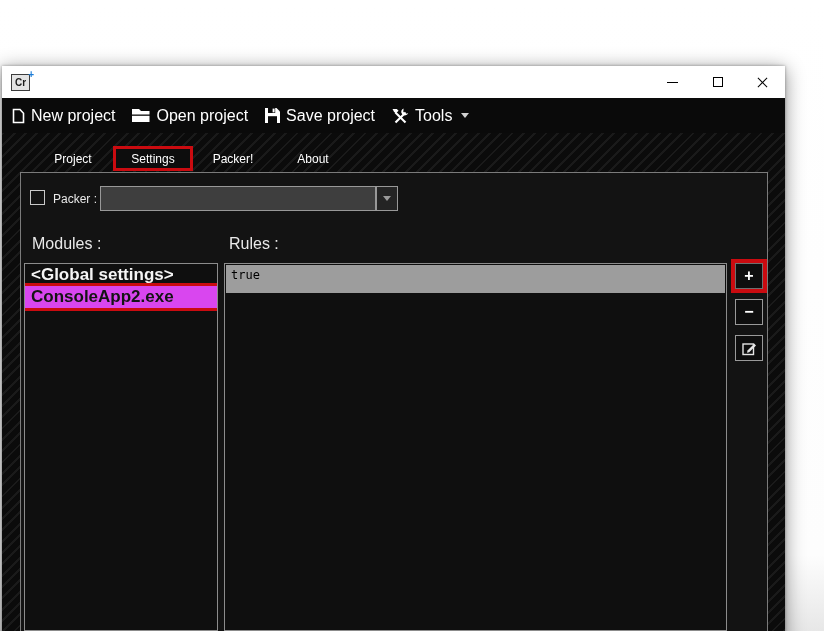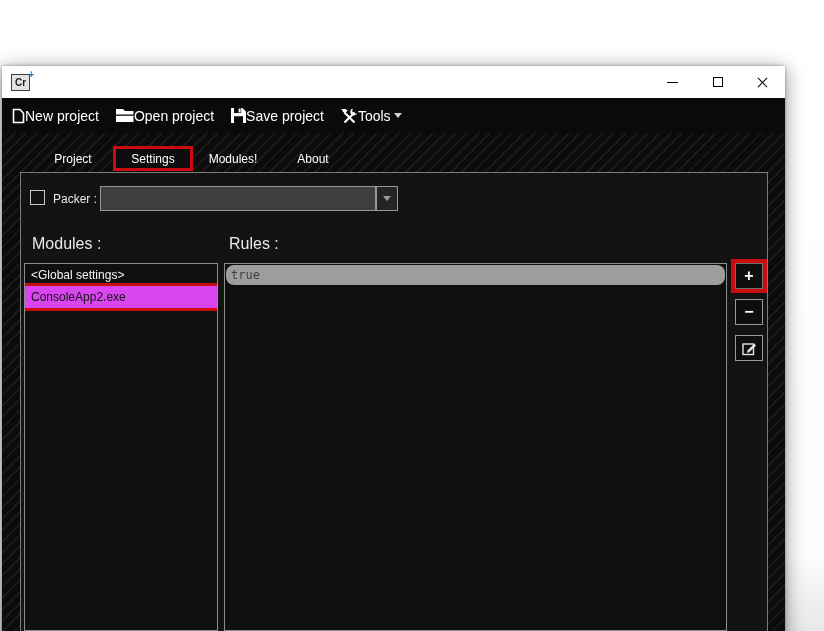--- a/index.html
+++ b/index.html
@@ -27,21 +27,21 @@
   .controls { position:absolute; right:0; top:0; height:32px; display:flex; }
   .ctrl { width:45px; height:32px; display:flex; align-items:center; justify-content:center; cursor:default; }
   .min-glyph { width:11px; height:1px; background:#000; }
   .max-glyph { width:10px; height:10px; border:1px solid #000; }
   .close-glyph { position:relative; width:13px; height:13px; }
   .close-glyph span { position:absolute; left:0; top:6px; width:13px; height:1px; background:#000; }
   .close-glyph span:nth-child(1) { transform:rotate(45deg); }
   .close-glyph span:nth-child(2) { transform:rotate(-45deg); }
   
   .toolbar { height:35px; background:#0a0a0a; display:flex; align-items:center; padding-left:10px; color:#fff; }
-  .tb-item { display:flex; align-items:center; font-size:14px; margin-right:17px; }
+  .tb-item { display:flex; align-items:center; gap:6px; font-size:16px; margin-right:17px; }
   .tb-item svg { display:block; }
   .dd-arrow { width:0; height:0; border-left:4px solid transparent; border-right:4px solid transparent; border-top:5px solid #d2d2d2; margin-left:3px; }
   
   .main {
     position:absolute; left:0; right:0; top:67px; bottom:0;
     background:repeating-linear-gradient(135deg,#1a1a1a 0px,#1a1a1a 2px,#0b0b0b 2px,#0b0b0b 8px);
   }
   .bottom-line { position:absolute; left:3px; right:3px; bottom:8px; height:1px; background:#8d8d8d; opacity:.85; }
   .tabs { position:absolute; left:31px; top:13px; display:flex; }
   .tab { width:80px; height:25px; display:flex; align-items:center; justify-content:center; color:#fff; font-size:12px; }
@@ -57,24 +57,24 @@
   .combo { position:absolute; left:79px; top:13px; width:298px; height:25px; display:flex; }
   .combo-main { width:276px; height:25px; border:1px solid #989898; background:#3e3e3e; color:#ddd; font-size:12px; line-height:23px; padding-left:6px; }
   .combo-btn { width:22px; height:25px; border:1px solid #989898; background:#242424; display:flex; align-items:center; justify-content:center; }
   .combo-btn .tri { width:0; height:0; border-left:4px solid transparent; border-right:4px solid transparent; border-top:5px solid #9a9a9a; }
   .section-label { position:absolute; font-size:16px; color:#e9e9e9; top:62px; }
   .lbl-modules { left:11px; }
   .lbl-rules { left:208px; }
   .listbox { position:absolute; top:90px; height:368px; border:1px solid #8c8c8c; background:#0f0f0f; overflow:hidden; }
   .modules-list { left:3px; width:194px; }
   .rules-list { left:203px; width:503px; }
-  .lrow { height:22px; line-height:22px; font-size:12px; padding-left:6px; color:#f5f5f5; white-space:nowrap; }
+  .lrow { height:22px; line-height:22px; font-size:17px; padding-left:6px; color:#f5f5f5; white-space:nowrap;font-weight:bold; }
   .lrow.selected { background:#d946ef; color:#141414; }
   .lrow.annotated { outline:3px solid #ca0b10; }
-  .rrow { height:20px; line-height:20px; margin:1px; padding-left:5px; font-family:"DejaVu Sans Mono", monospace; font-size:12px; background:#9d9d9d; color:#404040;border-radius:8px; }
+  .rrow { height:28px; line-height:20px; margin:1px; padding-left:5px; font-family:"DejaVu Sans Mono", monospace; font-size:12px; background:#9d9d9d; color:#000000; }
   
   .rule-btn {
     position:absolute; left:714px; width:28px; height:26px;
     background:#0e0e0e; border:1px solid #9a9a9a;
     display:flex; align-items:center; justify-content:center;
     color:#fff; font-size:16px; font-weight:bold; line-height:1;
   }
   .btn-add { top:90px; border-color:#6f6f6f; outline:4px solid #ca0b10; }
   .btn-remove { top:126px; }
   .btn-edit { top:162px; }
@@ -138,21 +138,21 @@
       <span>Tools</span>
       <div class="dd-arrow"></div>
     </div>
   </div>
 
   <div class="main">
 
     <div class="tabs">
       <div class="tab">Project</div>
       <div class="tab active annotated">Settings</div>
-      <div class="tab">Modules!</div>
+      <div class="tab">Packer!</div>
       <div class="tab">About</div>
     </div>
 
     <div class="panel">
 
       <div class="checkbox"></div>
       <div class="packer-label">Packer :</div>
       <div class="combo">
         <div class="combo-main"></div>
         <div class="combo-btn">

